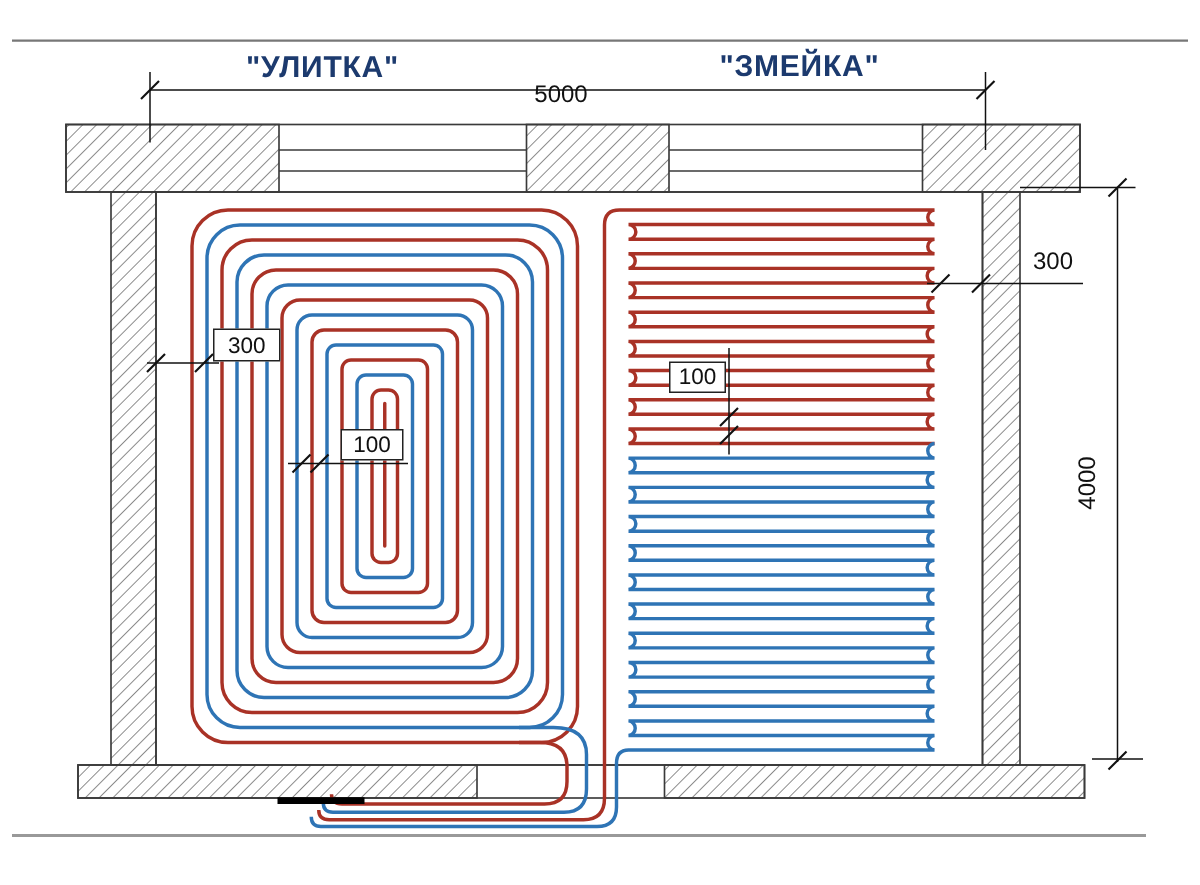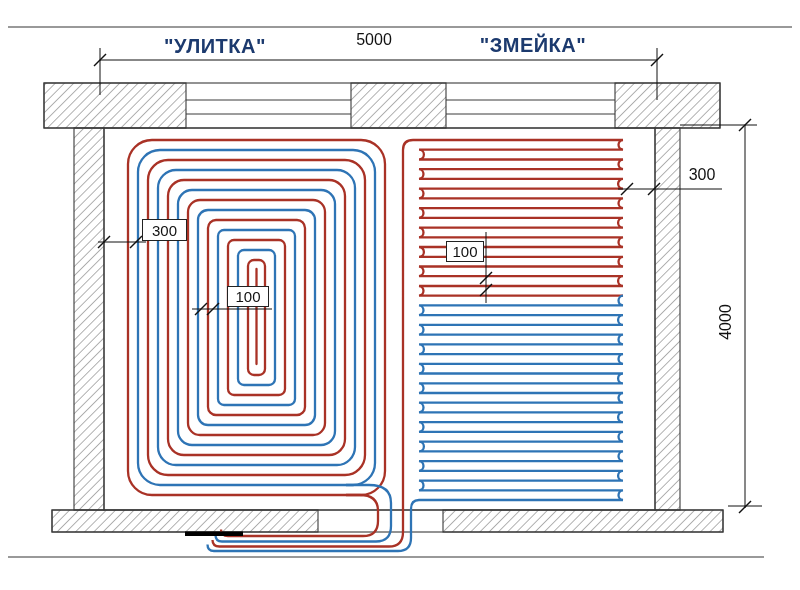--- a/index.html
+++ b/index.html
@@ -115,21 +115,21 @@
   </g>
 
   <rect x="185" y="531.5" width="58" height="4.5" fill="#000000"></rect>
 </svg>
     </div>
 
   <div class="pattern-title" style="left:215px;top:46px;">"УЛИТКА"</div>
 
   <div class="pattern-title" style="left:533px;top:45px;">"ЗМЕЙКА"</div>
 
-  <div class="dim-text" style="left:374px;top:40px;">5000</div>
+  <div class="dim-text" style="left:374px;top:64px;">5000</div>
 
   <div class="dim-box" style="left:142px;top:219px;width:45px;height:22px;">300</div>
 
   <div class="dim-box" style="left:227px;top:286px;width:42px;height:21px;">100</div>
 
   <div class="dim-box" style="left:446px;top:241px;width:38px;height:21px;">100</div>
 
   <div class="dim-text" style="left:702px;top:175px;">300</div>
 
   <div class="dim-text vertical" style="left:726px;top:322px;">4000</div>

